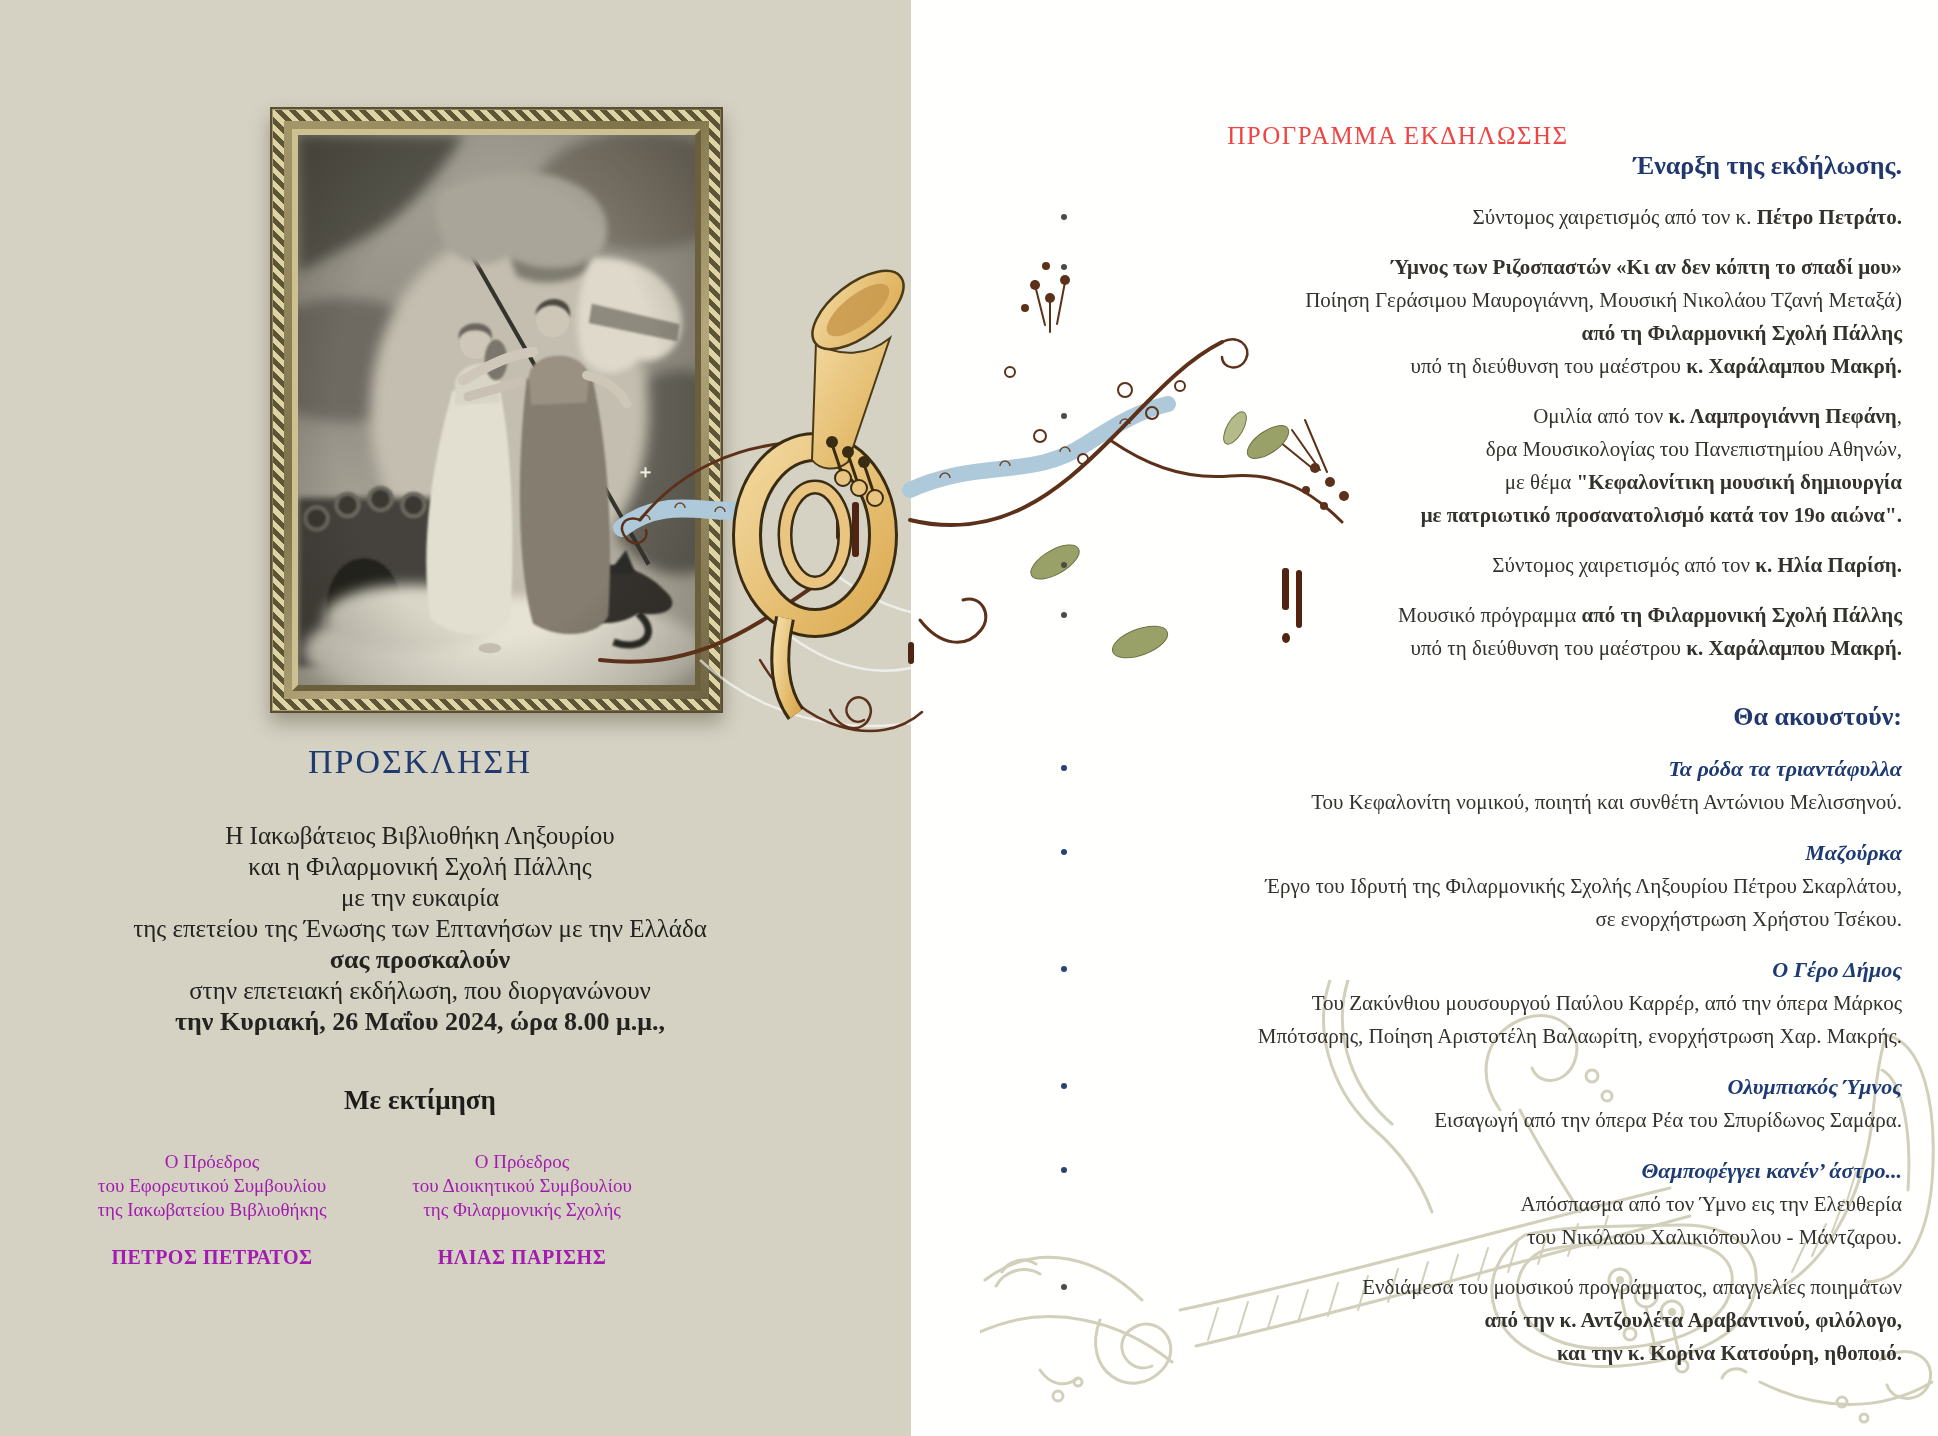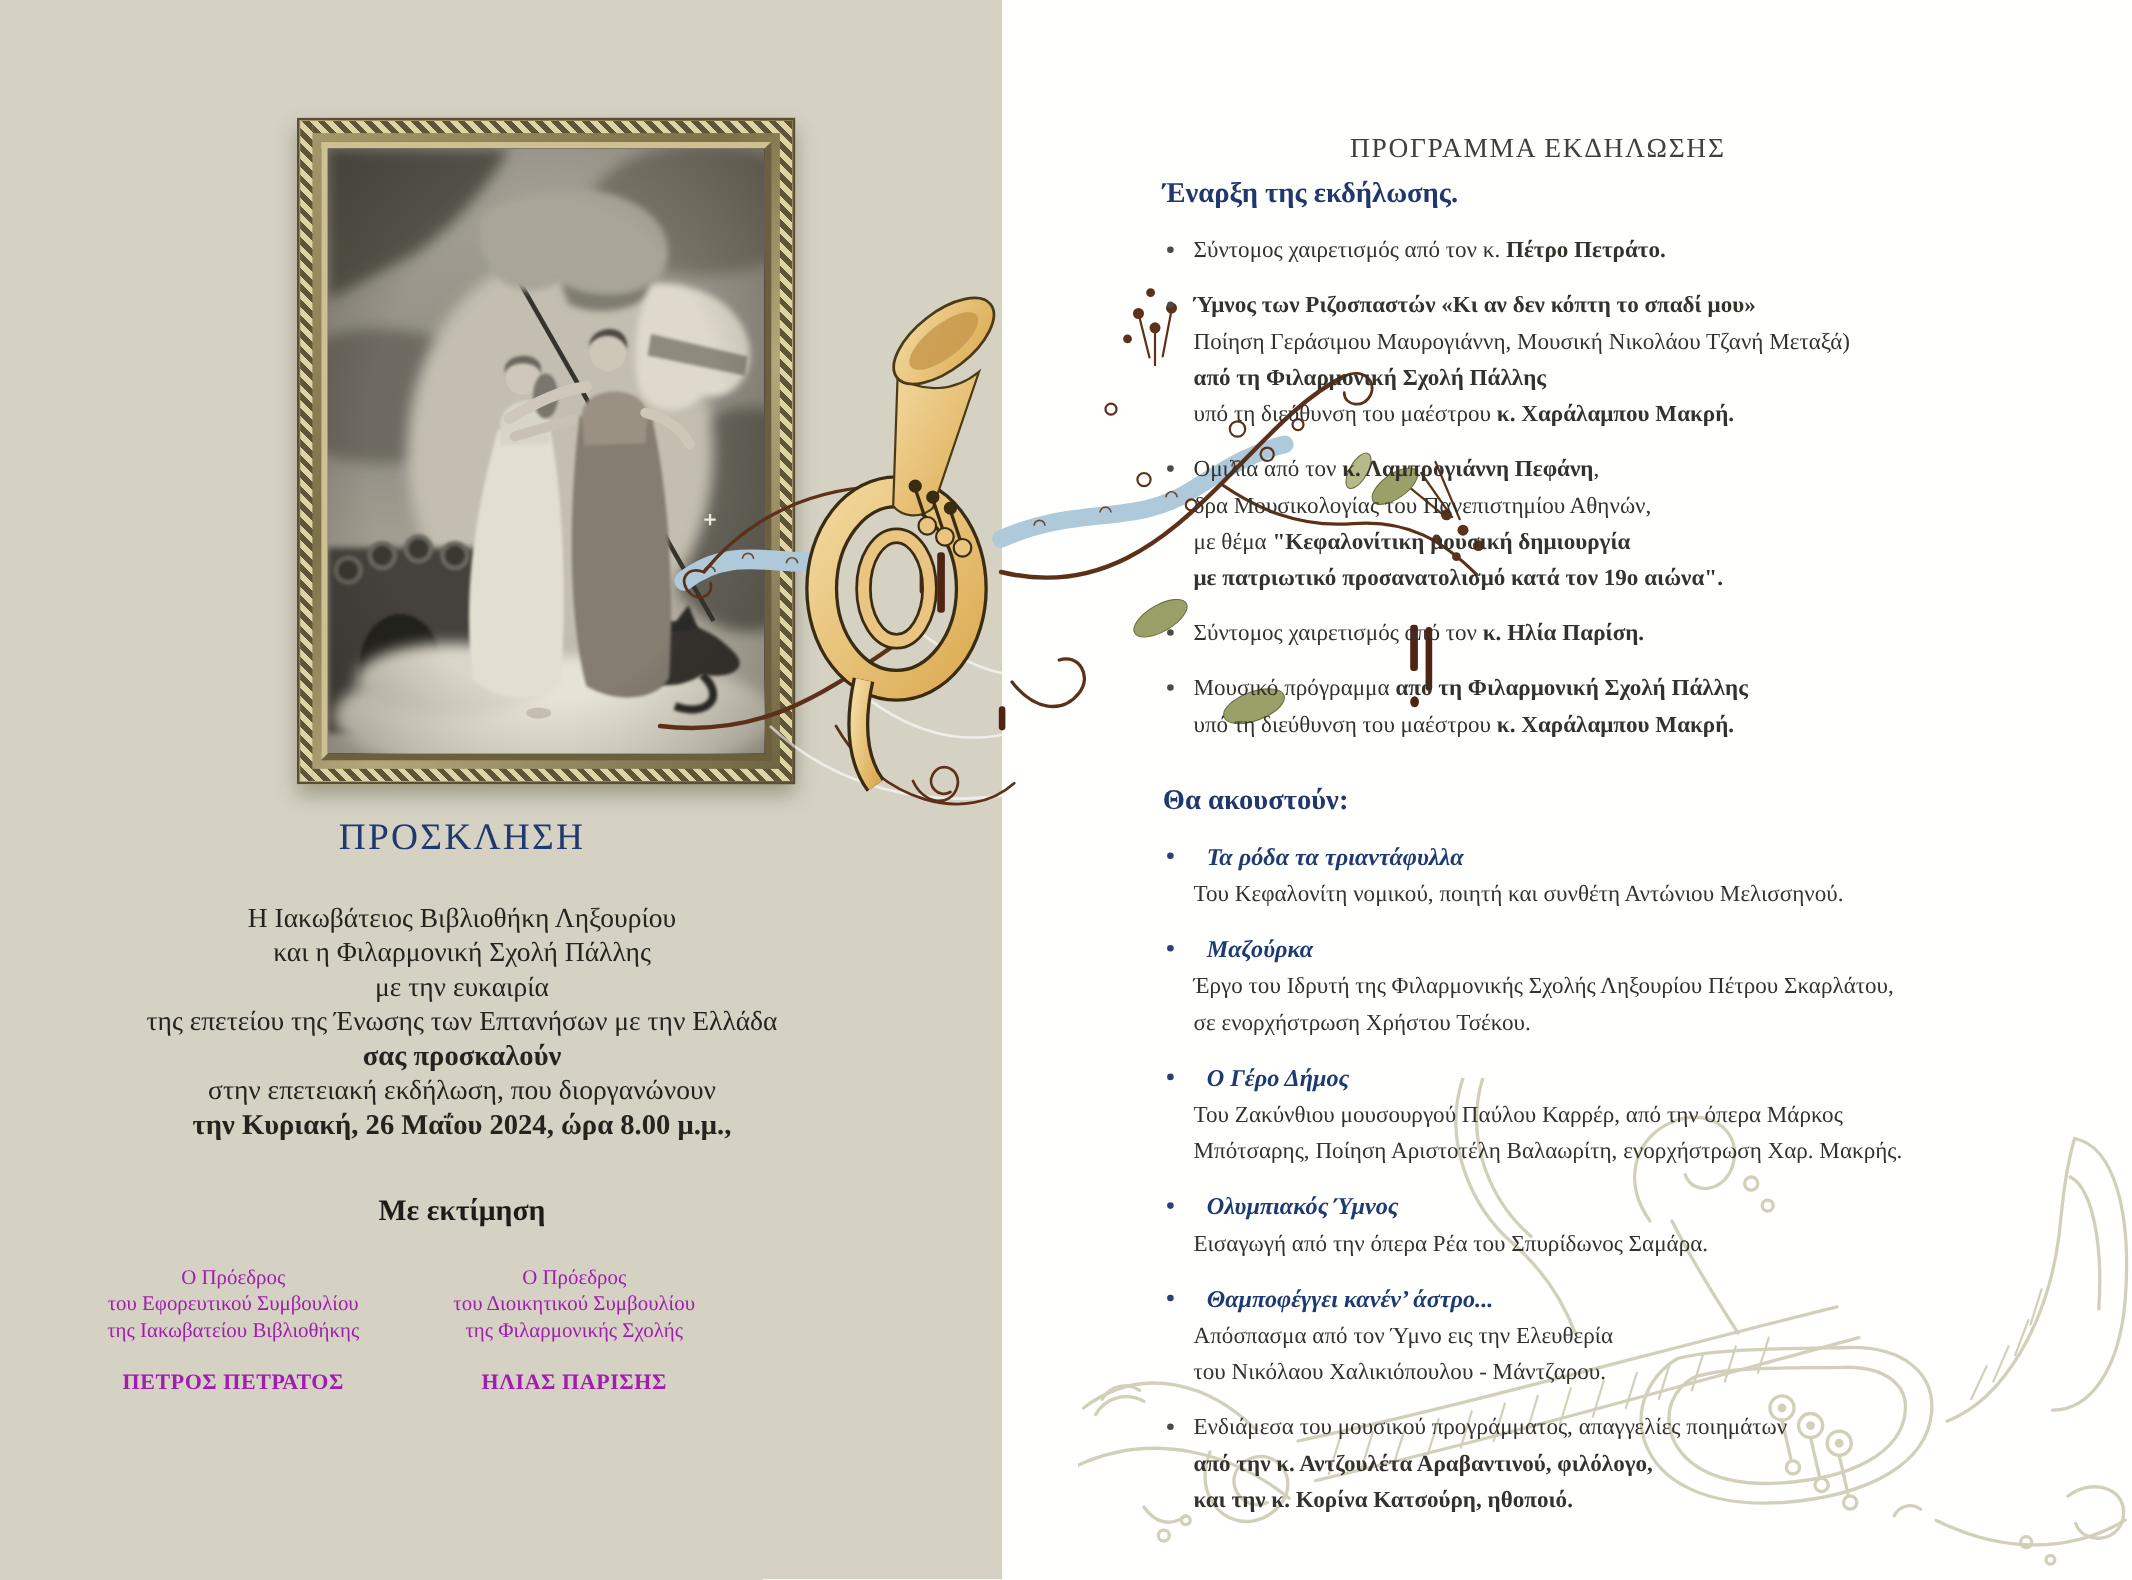--- a/index.html
+++ b/index.html
@@ -49,24 +49,24 @@
   #signatures{position:absolute;left:0;top:1150px;width:973px;z-index:3;}
   .sig-col{position:absolute;width:360px;text-align:center;color:#a21caf;}
   #sig-col-0{left:32px;}
   #sig-col-1{left:342px;}
   .sig-line{font-size:19px;line-height:24px;}
   .sig-name{margin-top:24px;font-size:20px;font-weight:bold;letter-spacing:.5px;}
 
   
   #program-title{
     position:absolute;left:0;top:122px;width:850px;text-align:center;
-    font-size:25px;letter-spacing:1.5px;color:#404040;z-index:3;
+    font-size:25px;letter-spacing:1.5px;color:#ef4444;z-index:3;
   }
   #program{
-    position:absolute;left:84px;top:160px;width:845px;z-index:3;
+    position:absolute;left:84px;top:150px;width:845px;z-index:3;text-align:right;
   }
   .sec-heading{
     font-weight:bold;color:#21386e;font-size:26px;line-height:31px;
     margin:0 0 20px 0;
   }
   .sec2-gap{margin-top:36px;}
   .p-item{position:relative;padding-left:28px;margin-bottom:17px;}
   .bullet{
     position:absolute;left:4px;top:13px;width:6px;height:6px;border-radius:50%;
     background:#4c4b45;

